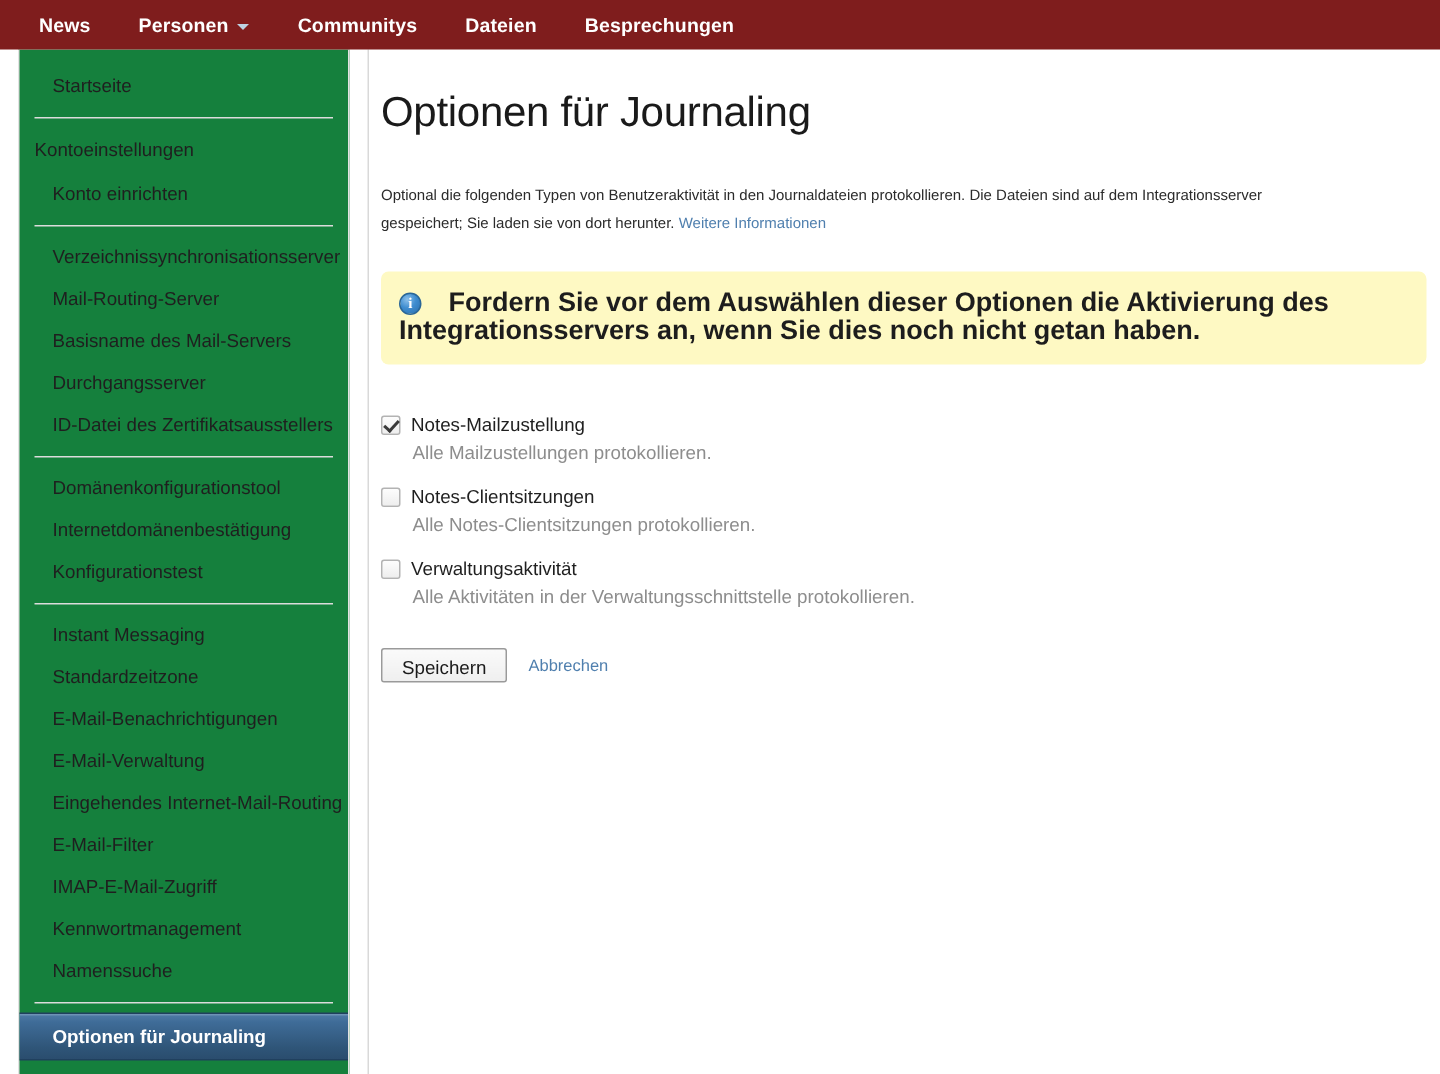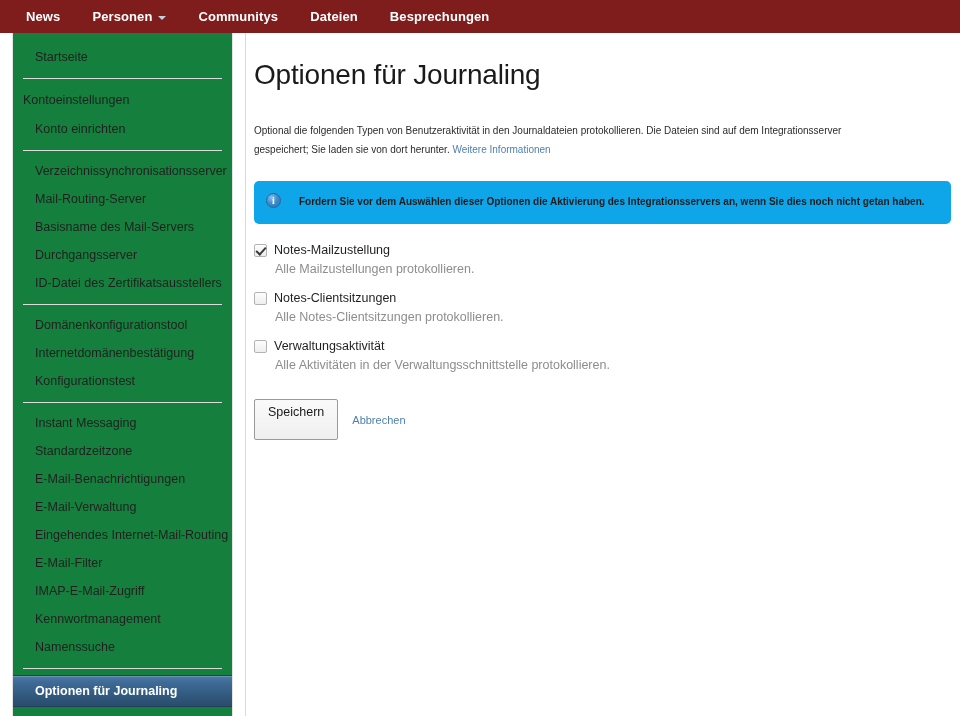--- a/index.html
+++ b/index.html
@@ -121,29 +121,29 @@
     margin: 0 0 22px 0;
   }
   a.link {
     color: #4f7fae;
     text-decoration: none;
     cursor: pointer;
   }
 
   
   .infobox {
-    background: #0ea5e9;
+    background: #fef9c3;
     border-radius: 5px;
     width: 697px;
     padding: 11px 14px 13px 12px;
-    font-size: 10px;
+    font-size: 18px;
     color: #1d1d1d;
     font-weight: bold;
     line-height: 19px;
-    margin-bottom: 18px;
+    margin-bottom: 32px;
     position: relative;
   }
   .info-icon {
     display: inline-block;
     width: 15px; height: 15px;
     border-radius: 50%;
     background: radial-gradient(circle at 35% 28%, #8cc0ea 0%, #3f8dd0 45%, #2b6fad 100%);
     border: 1px solid #2a6697;
     position: relative;
     vertical-align: -3px;
@@ -207,21 +207,21 @@
     align-items: center;
     gap: 14px;
   }
   .btn-save {
     font-family: "Liberation Sans", sans-serif;
     font-size: 12.5px;
     color: #1a1a1a;
     background: linear-gradient(to bottom, #fafafa 0%, #efefef 100%);
     border: 1px solid #9a9a9a;
     border-radius: 2px;
-    padding: 5px 13px 20px 13px;
+    padding: 5px 13px 2px 13px;
     cursor: pointer;
     line-height: 14px;
   }
   .cancel-link {
     font-size: 11px;
     color: #4f7fae;
     text-decoration: none;
     cursor: pointer;
   }
 </style>

